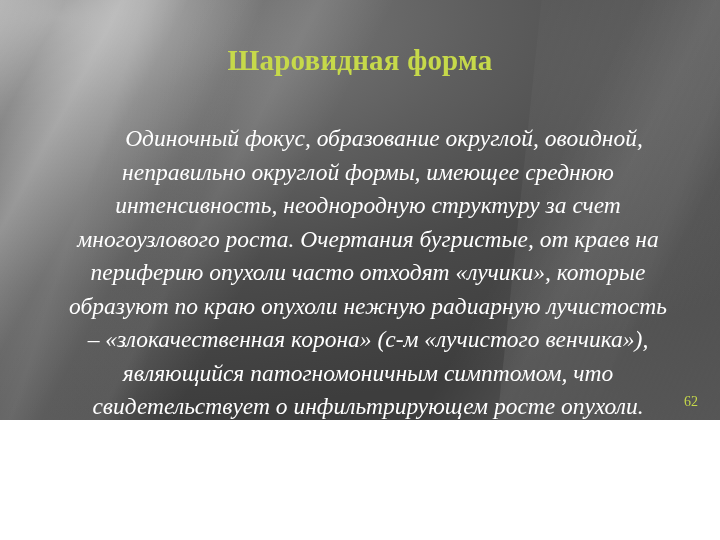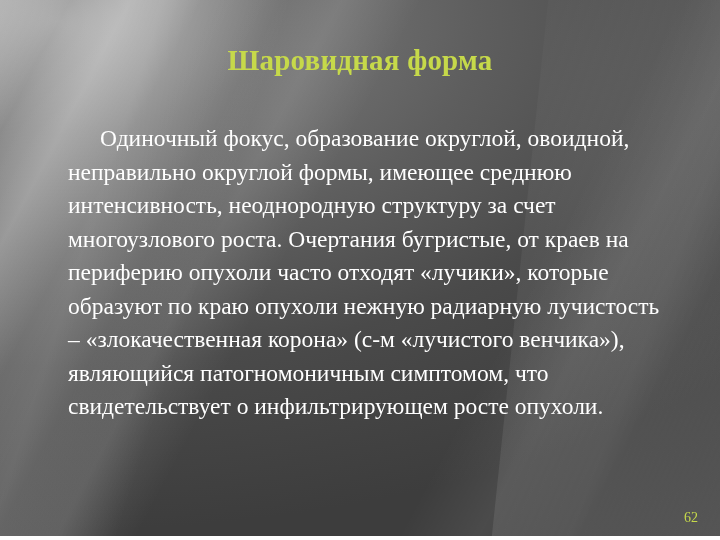--- a/index.html
+++ b/index.html
@@ -8,21 +8,21 @@
   }
   body {
     width: 720px;
     height: 540px;
     overflow: hidden;
     font-family: "Liberation Serif", serif;
   }
   .slide {
     position: relative;
     width: 720px;
-    height: 536px;
+    height: 420px;
     box-sizing: border-box;
     background:
       linear-gradient(118deg,
         rgba(255,255,255,0.30) 0%,
         rgba(255,255,255,0.06) 7%,
         rgba(255,255,255,0.26) 13%,
         rgba(255,255,255,0.02) 20%,
         rgba(255,255,255,0.00) 28%,
         rgba(255,255,255,0.10) 34%,
         rgba(255,255,255,0.00) 42%,
@@ -68,23 +68,24 @@
     z-index: 3;
   }
   .body-text {
     position: absolute;
     top: 122px;
     left: 68px;
     width: 600px;
     z-index: 3;
     color: #ffffff;
     font-size: 23.5px;
+    font-style: italic;
     line-height: 33.5px;
     text-indent: 32px;
-    text-align: left;
+    text-align: center;
   }
   .page-number {
     position: absolute;
     right: 22px;
     bottom: 10px;
     z-index: 4;
     color: #c6d94a;
     font-size: 14px;
     font-style: normal;
   }

